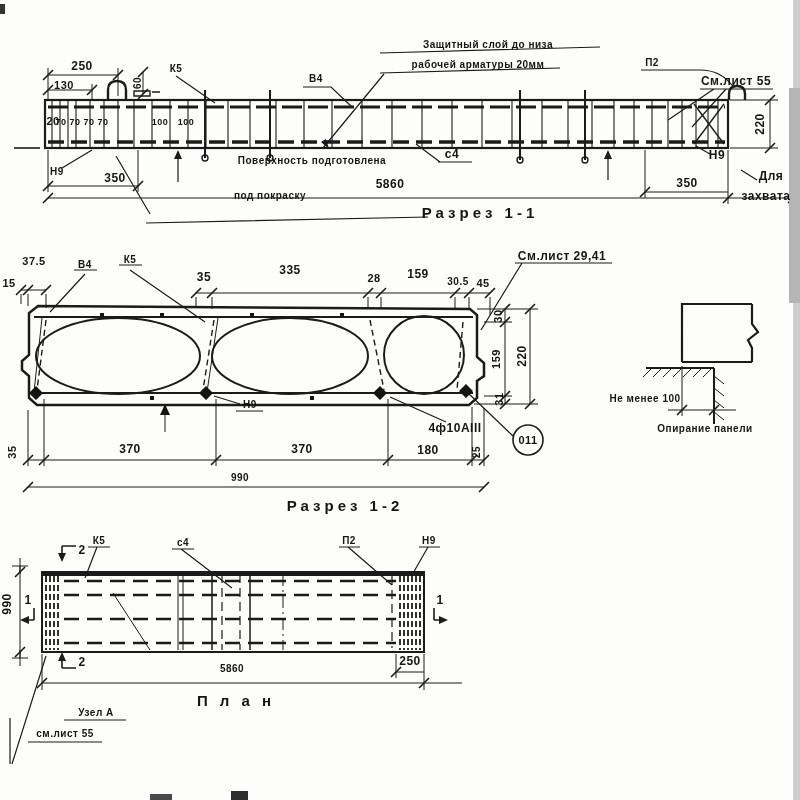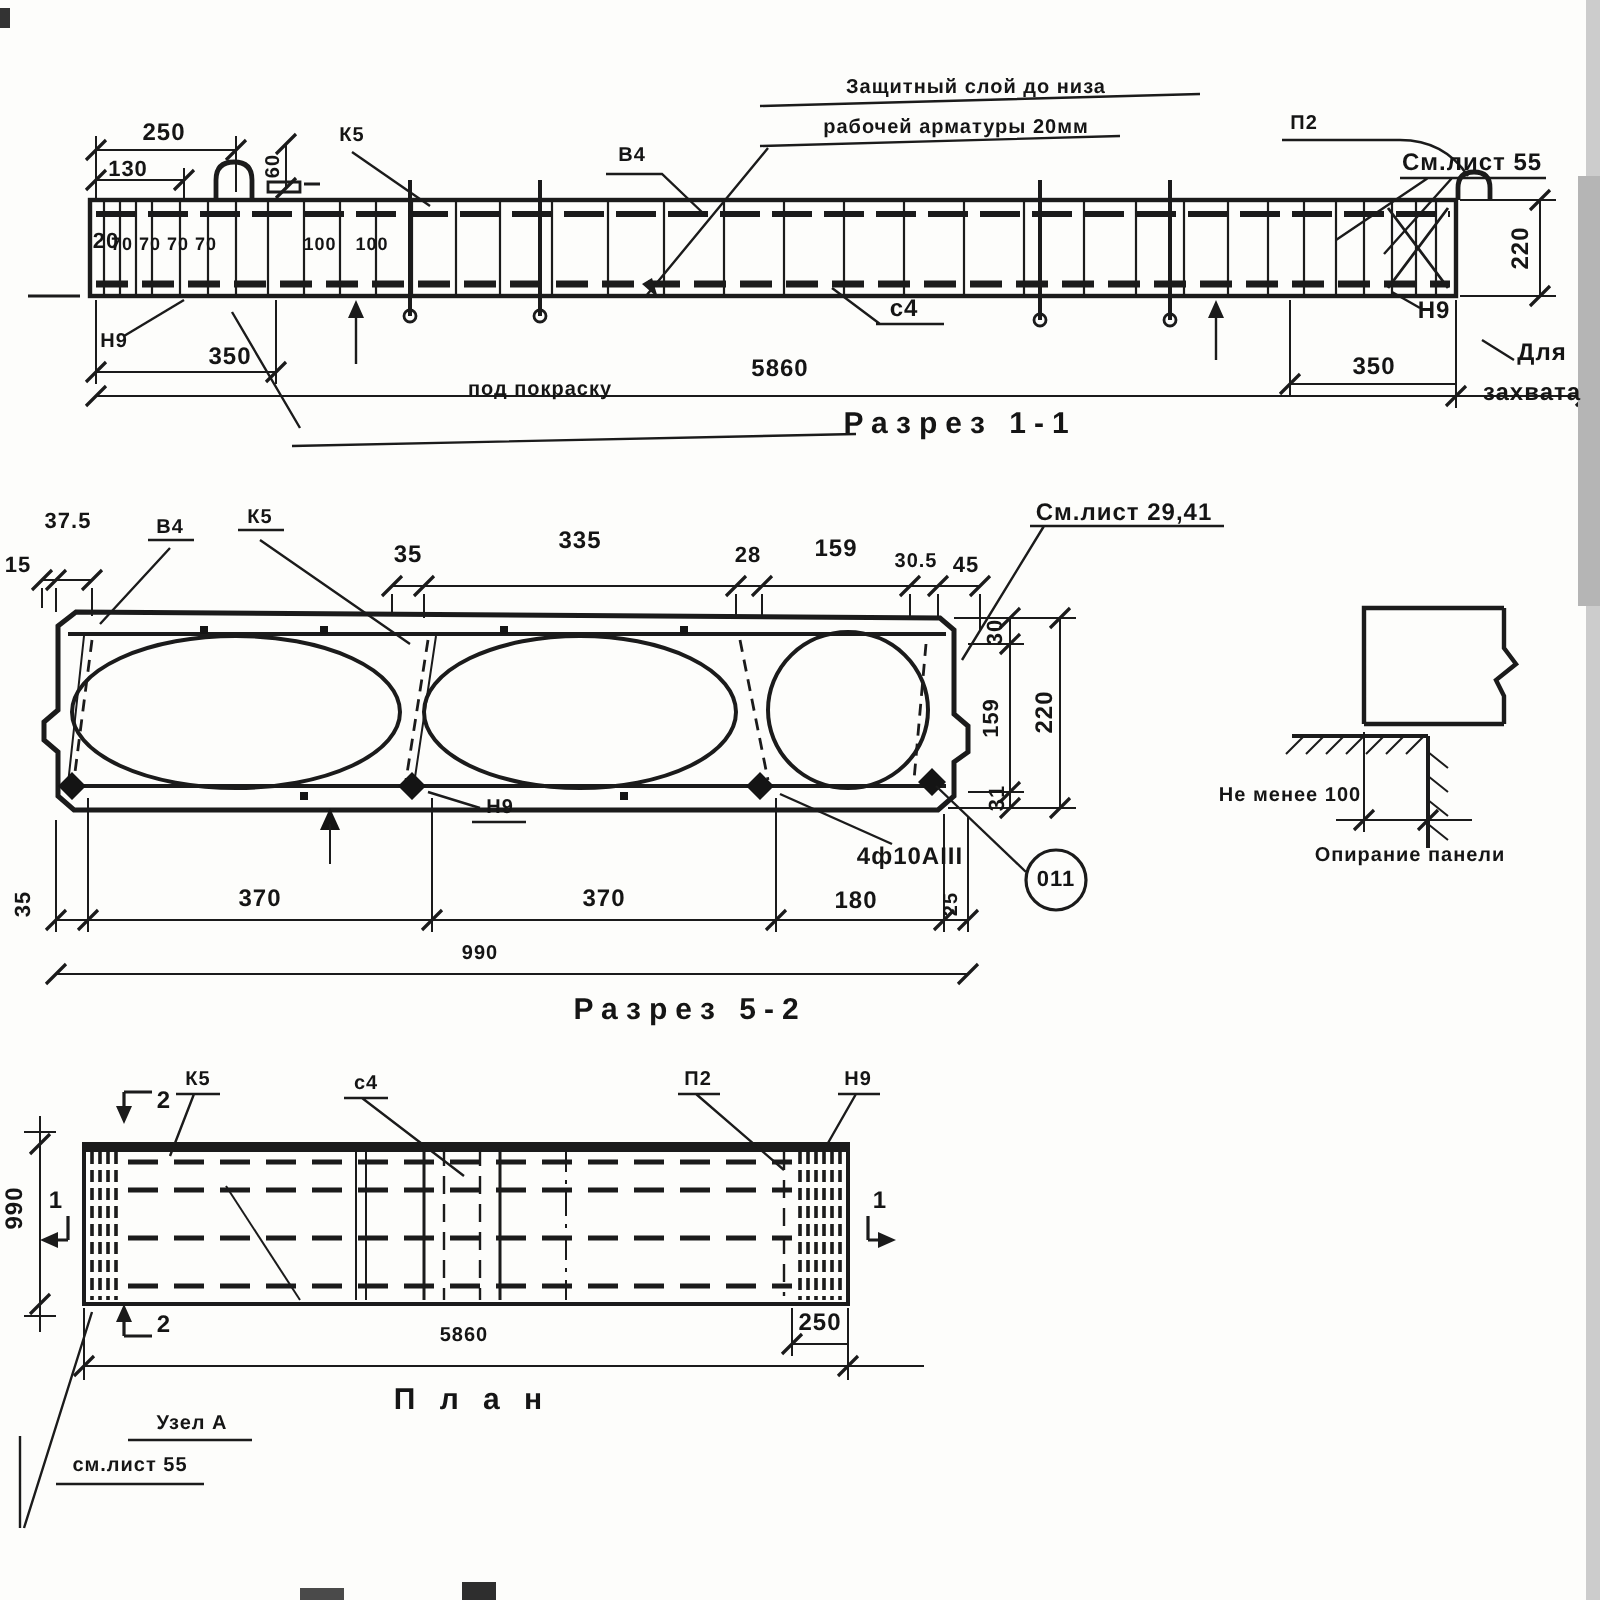--- a/index.html
+++ b/index.html
@@ -169,20 +169,21 @@
     <div class="t rot s10" style="left:137px;top:83px;">60</div>
     <div class="t ctr s11" style="left:25px;top:121px;margin-left:28px;">20</div>
     <div class="t ctr s9" style="left:61px;top:122px;">70</div>
     <div class="t ctr s9" style="left:75px;top:122px;">70</div>
     <div class="t ctr s9" style="left:89px;top:122px;">70</div>
     <div class="t ctr s9" style="left:103px;top:122px;">70</div>
     <div class="t ctr s9" style="left:160px;top:122px;">100</div>
     <div class="t ctr s9" style="left:186px;top:122px;">100</div>
     <div class="t ctr s13" style="left:57px;top:171px;">Н9</div>
     <div class="t ctr s12" style="left:115px;top:178px;">350</div>
+    <div class="t ctr s13" style="left:312px;top:160px;">Поверхность подготовлена</div>
     <div class="t ctr s13" style="left:270px;top:195px;">под покраску</div>
     <div class="t ctr s12" style="left:452px;top:154px;">с4</div>
     <div class="t ctr s12" style="left:390px;top:184px;">5860</div>
     <div class="t ctr title" style="left:480px;top:212px;">Разрез 1-1</div>
     <div class="t rot s12" style="left:760px;top:124px;">220</div>
     <div class="t ctr s12" style="left:717px;top:155px;">Н9</div>
     <div class="t ctr s12" style="left:687px;top:183px;">350</div>
     <div class="t ctr s12" style="left:771px;top:176px;">Для</div>
     <div class="t ctr s12" style="left:766px;top:196px;">захвата</div>
   </div>
@@ -205,21 +206,21 @@
     <div class="t rot s11" style="left:499px;top:399px;">31</div>
     <div class="t ctr s13" style="left:250px;top:404px;">Н9</div>
     <div class="t ctr s12" style="left:455px;top:428px;">4ф10АIII</div>
     <div class="t ctr s11" style="left:528px;top:440px;">011</div>
     <div class="t rot s11" style="left:12px;top:452px;">35</div>
     <div class="t ctr s12" style="left:130px;top:449px;">370</div>
     <div class="t ctr s12" style="left:302px;top:449px;">370</div>
     <div class="t ctr s12" style="left:428px;top:450px;">180</div>
     <div class="t rot s10" style="left:476px;top:452px;">25</div>
     <div class="t ctr s13" style="left:240px;top:477px;">990</div>
-    <div class="t ctr title" style="left:345px;top:505px;">Разрез 5-2</div>
+    <div class="t ctr title" style="left:345px;top:505px;">Разрез 1-2</div>
   </div>
 
   <div class="grp">
     <div class="t ctr s13" style="left:645px;top:398px;">Не менее 100</div>
     <div class="t ctr s13" style="left:705px;top:428px;">Опирание панели</div>
   </div>
 
   <div class="grp">
     <div class="t ctr s13" style="left:99px;top:540px;">К5</div>
     <div class="t ctr s13" style="left:183px;top:542px;">с4</div>

